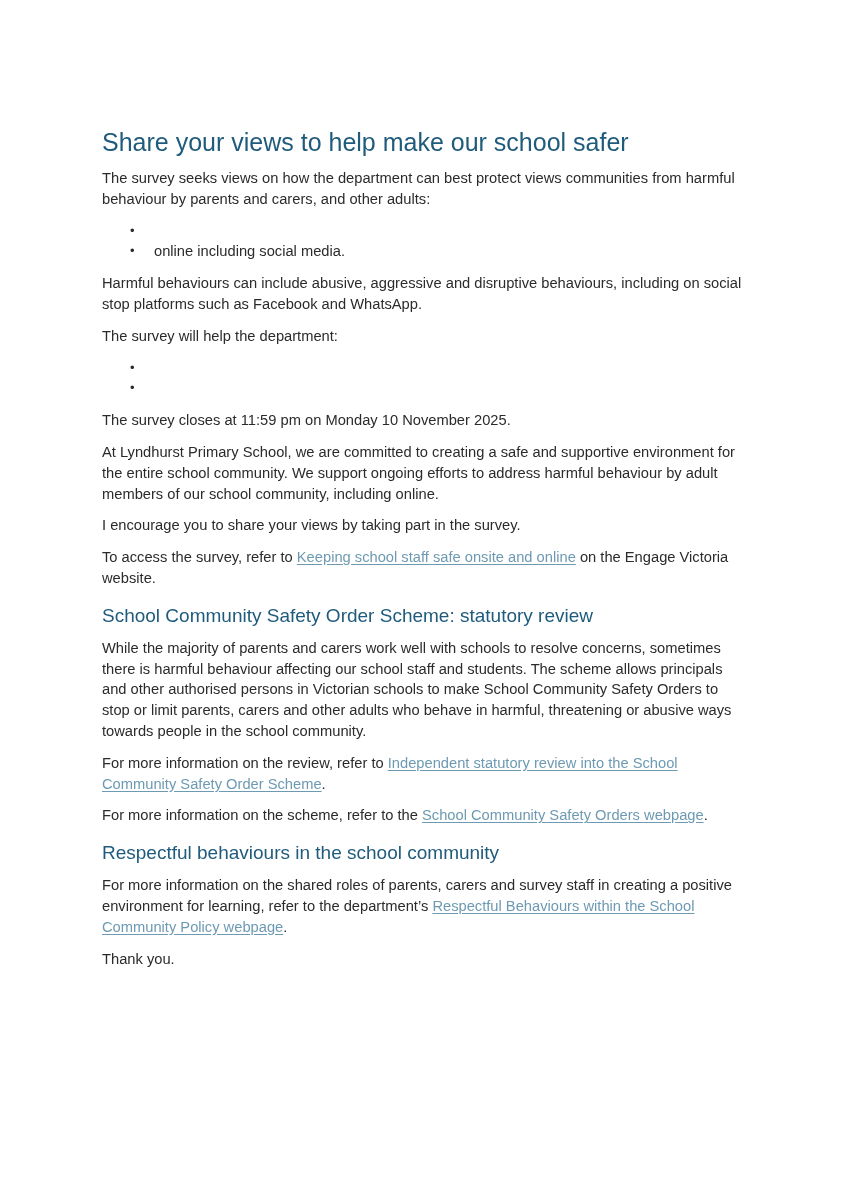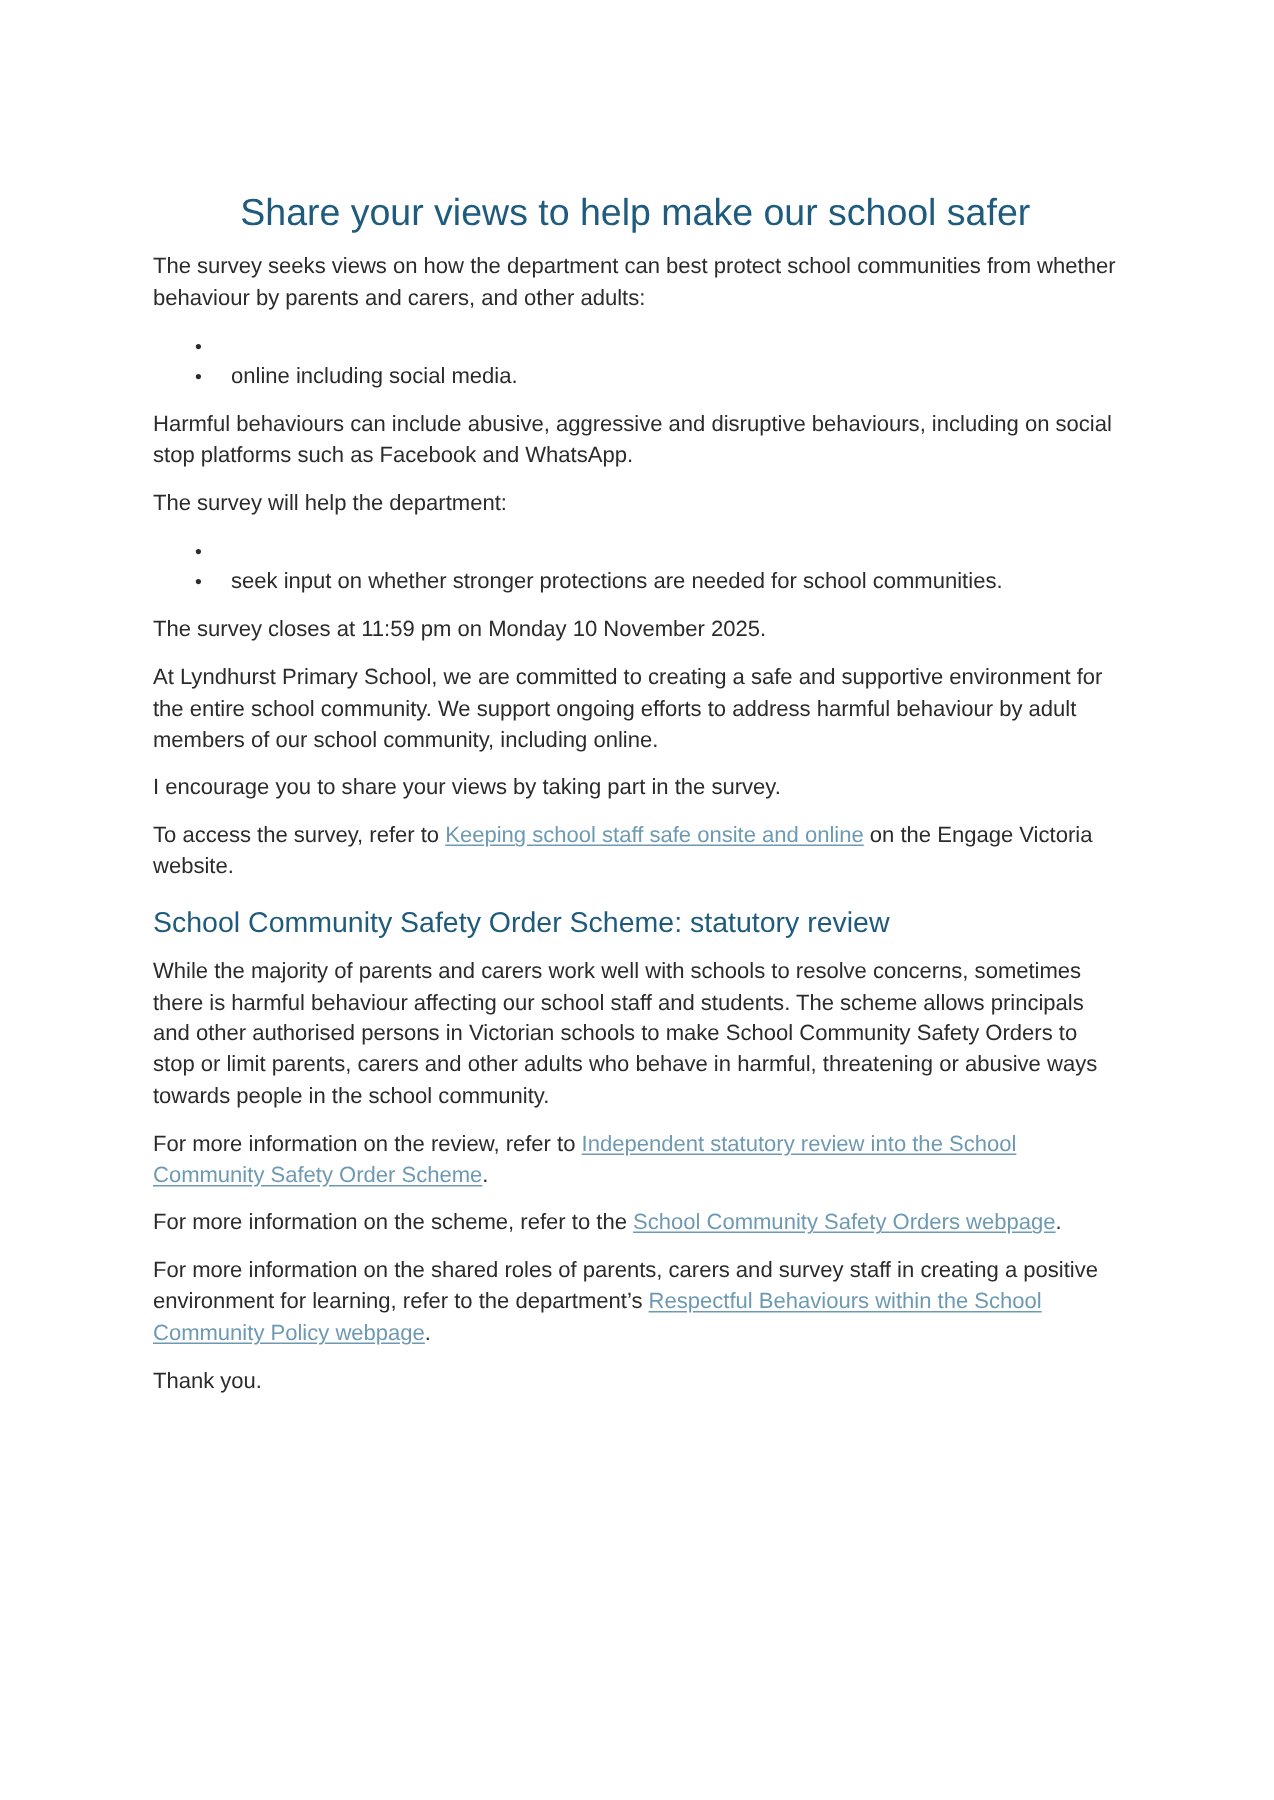--- a/index.html
+++ b/index.html
@@ -21,21 +21,20 @@
     padding: 127px 104px 0 102px;
     font-size: 14.7px;
     line-height: 20.8px;
   }
   h1 {
     font-size: 25px;
     line-height: 31px;
     font-weight: 400;
     color: var(--heading);
     margin: 0 0 10px 0;
-    text-align: center;
   }
   h2 {
     font-size: 19px;
     line-height: 26px;
     font-weight: 400;
     color: var(--heading);
     margin: 14px 0 9px 0;
   }
   p { margin: 0 0 11px 0; }
   ul { list-style: none; margin: 0 0 11px 0; padding: 0; }
@@ -54,21 +53,21 @@
   }
 </style>
 </head>
 <body>
 
 <div class="page">
 
   <h1>Share your views to help make our school safer</h1>
 
 
-  <p>The survey seeks views on how the department can best protect school communities from whether behaviour by parents and carers, and other adults:</p>
+  <p>The survey seeks views on how the department can best protect views communities from harmful behaviour by parents and carers, and other adults:</p>
 
   <ul>
     <li>
         <span class="marker">•</span>
       </li>
     <li>
         <span class="marker">•</span>
         <span>online including social media.</span>
       </li>
   </ul>
@@ -76,39 +75,39 @@
   <p>Harmful behaviours can include abusive, aggressive and disruptive behaviours, including on social stop platforms such as Facebook and WhatsApp.</p>
 
   <p>The survey will help the department:</p>
 
   <ul>
     <li>
         <span class="marker">•</span>
       </li>
     <li>
         <span class="marker">•</span>
-        <span>seek input on whether stronger protections are needed for school communities.</span>
       </li>
   </ul>
 
   <p>The survey closes at 11:59 pm on Monday 10 November 2025.</p>
 
   <p>At Lyndhurst Primary School, we are committed to creating a safe and supportive environment for the entire school community. We support ongoing efforts to address harmful behaviour by adult members of our school community, including online.</p>
 
   <p>I encourage you to share your views by taking part in the survey.</p>
 
   <p><span>To access the survey, refer to </span><a class="doclink" href="#">Keeping school staff safe onsite and online</a><span> on the Engage Victoria website.</span></p>
 
   <h2>School Community Safety Order Scheme: statutory review</h2>
 
 
   <p>While the majority of parents and carers work well with schools to resolve concerns, sometimes there is harmful behaviour affecting our school staff and students. The scheme allows principals and other authorised persons in Victorian schools to make School Community Safety Orders to stop or limit parents, carers and other adults who behave in harmful, threatening or abusive ways towards people in the school community.</p>
 
   <p><span>For more information on the review, refer to </span><a class="doclink" href="#">Independent statutory review into the School Community Safety Order Scheme</a><span>.</span></p>
 
   <p><span>For more information on the scheme, refer to the </span><a class="doclink" href="#">School Community Safety Orders webpage</a><span>.</span></p>
 
+  <h2>Respectful behaviours in the school community</h2>
 
   <p><span>For more information on the shared roles of parents, carers and survey staff in creating a positive environment for learning, refer to the department’s </span><a class="doclink" href="#">Respectful Behaviours within the School Community Policy webpage</a><span>.</span></p>
 
   <p>Thank you.</p>
 
 </div>
 
 </body></html>

